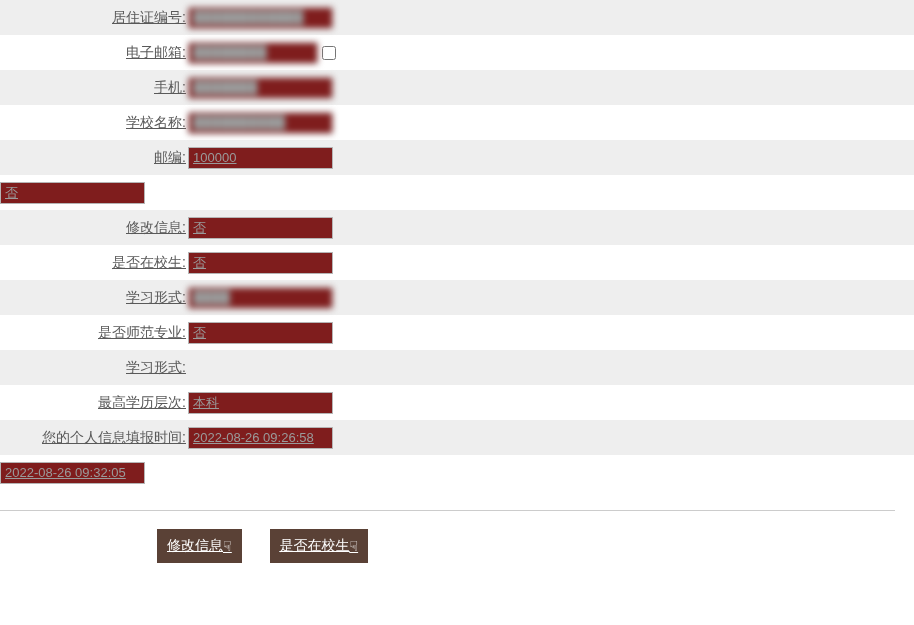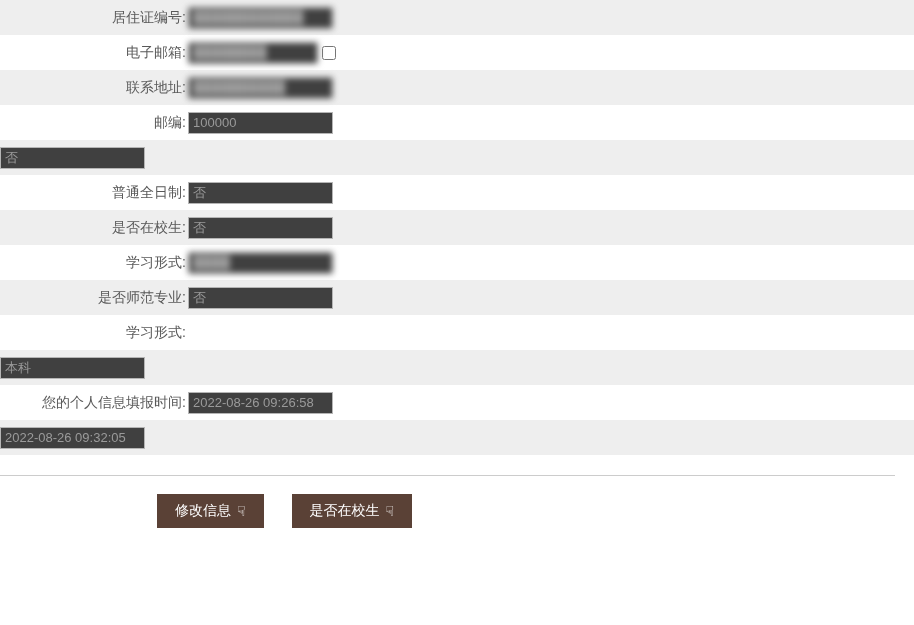--- a/index.html
+++ b/index.html
@@ -1,18 +1,19 @@
 <!DOCTYPE html>
 <html><head>
   <meta charset="utf-8">
   <style>
     * {
       margin: 0;
       padding: 0;
       box-sizing: border-box;
+      text-decoration: underline;
     }
     body {
       font-family: "Microsoft YaHei", Arial, sans-serif;
       font-size: 14px;
       background: #fff;
       color: #555;
     }
     .form-container {
       width: 914px;
     }
@@ -31,21 +32,21 @@
     .form-label {
       width: 188px;
       text-align: right;
       padding-right: 2px;
       color: #595959;
       font-size: 14px;
     }
     .form-input {
       height: 22px;
       border: 1px solid #b5b5b5;
-      background: #404040;
+      background: #7f1d1d;
       color: #9a9a9a;
       padding: 0 4px;
       font-size: 13px;
       font-family: inherit;
     }
     .input-medium {
       width: 145px;
     }
     .input-email {
       width: 130px;
@@ -61,26 +62,25 @@
     }
     .button-row {
       display: flex;
       gap: 28px;
       padding-left: 157px;
     }
     .btn {
       background: #5a4136;
       color: #fff;
       border: none;
-      padding: 8px 18px;
+      padding: 8px 10px;
       font-size: 14px;
       cursor: pointer;
       display: inline-flex;
       align-items: center;
-      gap: 6px;
       font-family: inherit;
     }
     .hand-icon {
       display: inline-block;
       transform: rotate(0deg);
       font-size: 14px;
     }
     .blurred {
       filter: blur(3px);
       user-select: none;
@@ -100,37 +100,41 @@
     <span class="form-label">居住证编号:</span>
     <input class="form-input input-medium blurred" disabled="" value="████████████" style="">
   </div>
 
   <div class="form-row">
     <span class="form-label">电子邮箱:</span>
     <input class="form-input input-email blurred" disabled="" value="████████" style="">
     <input type="checkbox" class="email-checkbox" style="">
   </div>
 
+  <div class="form-row">
+    <span class="form-label">手机:</span>
+    <input class="form-input input-medium blurred" disabled="" value="███████" style="">
+  </div>
 
   <div class="form-row">
-    <span class="form-label">联系地址:</span>
+    <span class="form-label">学校名称:</span>
     <input class="form-input input-medium blurred" disabled="" value="██████████" style="">
   </div>
 
   <div class="form-row">
     <span class="form-label">邮编:</span>
     <input class="form-input input-medium" disabled="" value="100000" style="">
   </div>
 
   <div class="form-row">
     <input class="form-input input-medium" disabled="" value="否" style="">
   </div>
 
   <div class="form-row">
-    <span class="form-label">普通全日制:</span>
+    <span class="form-label">修改信息:</span>
     <input class="form-input input-medium" disabled="" value="否" style="">
   </div>
 
   <div class="form-row">
     <span class="form-label">是否在校生:</span>
     <input class="form-input input-medium" disabled="" value="否" style="">
   </div>
 
 
   <div class="form-row">
@@ -141,20 +145,21 @@
   <div class="form-row">
     <span class="form-label">是否师范专业:</span>
     <input class="form-input input-medium" disabled="" value="否" style="">
   </div>
 
   <div class="form-row">
     <span class="form-label">学习形式:</span>
   </div>
 
   <div class="form-row">
+    <span class="form-label">最高学历层次:</span>
     <input class="form-input input-medium" disabled="" value="本科" style="">
   </div>
 
   <div class="form-row">
     <span class="form-label">您的个人信息填报时间:</span>
     <input class="form-input input-medium" disabled="" value="2022-08-26 09:26:58" style="">
   </div>
 
   <div class="form-row">
     <input class="form-input input-medium" disabled="" value="2022-08-26 09:32:05" style="">

